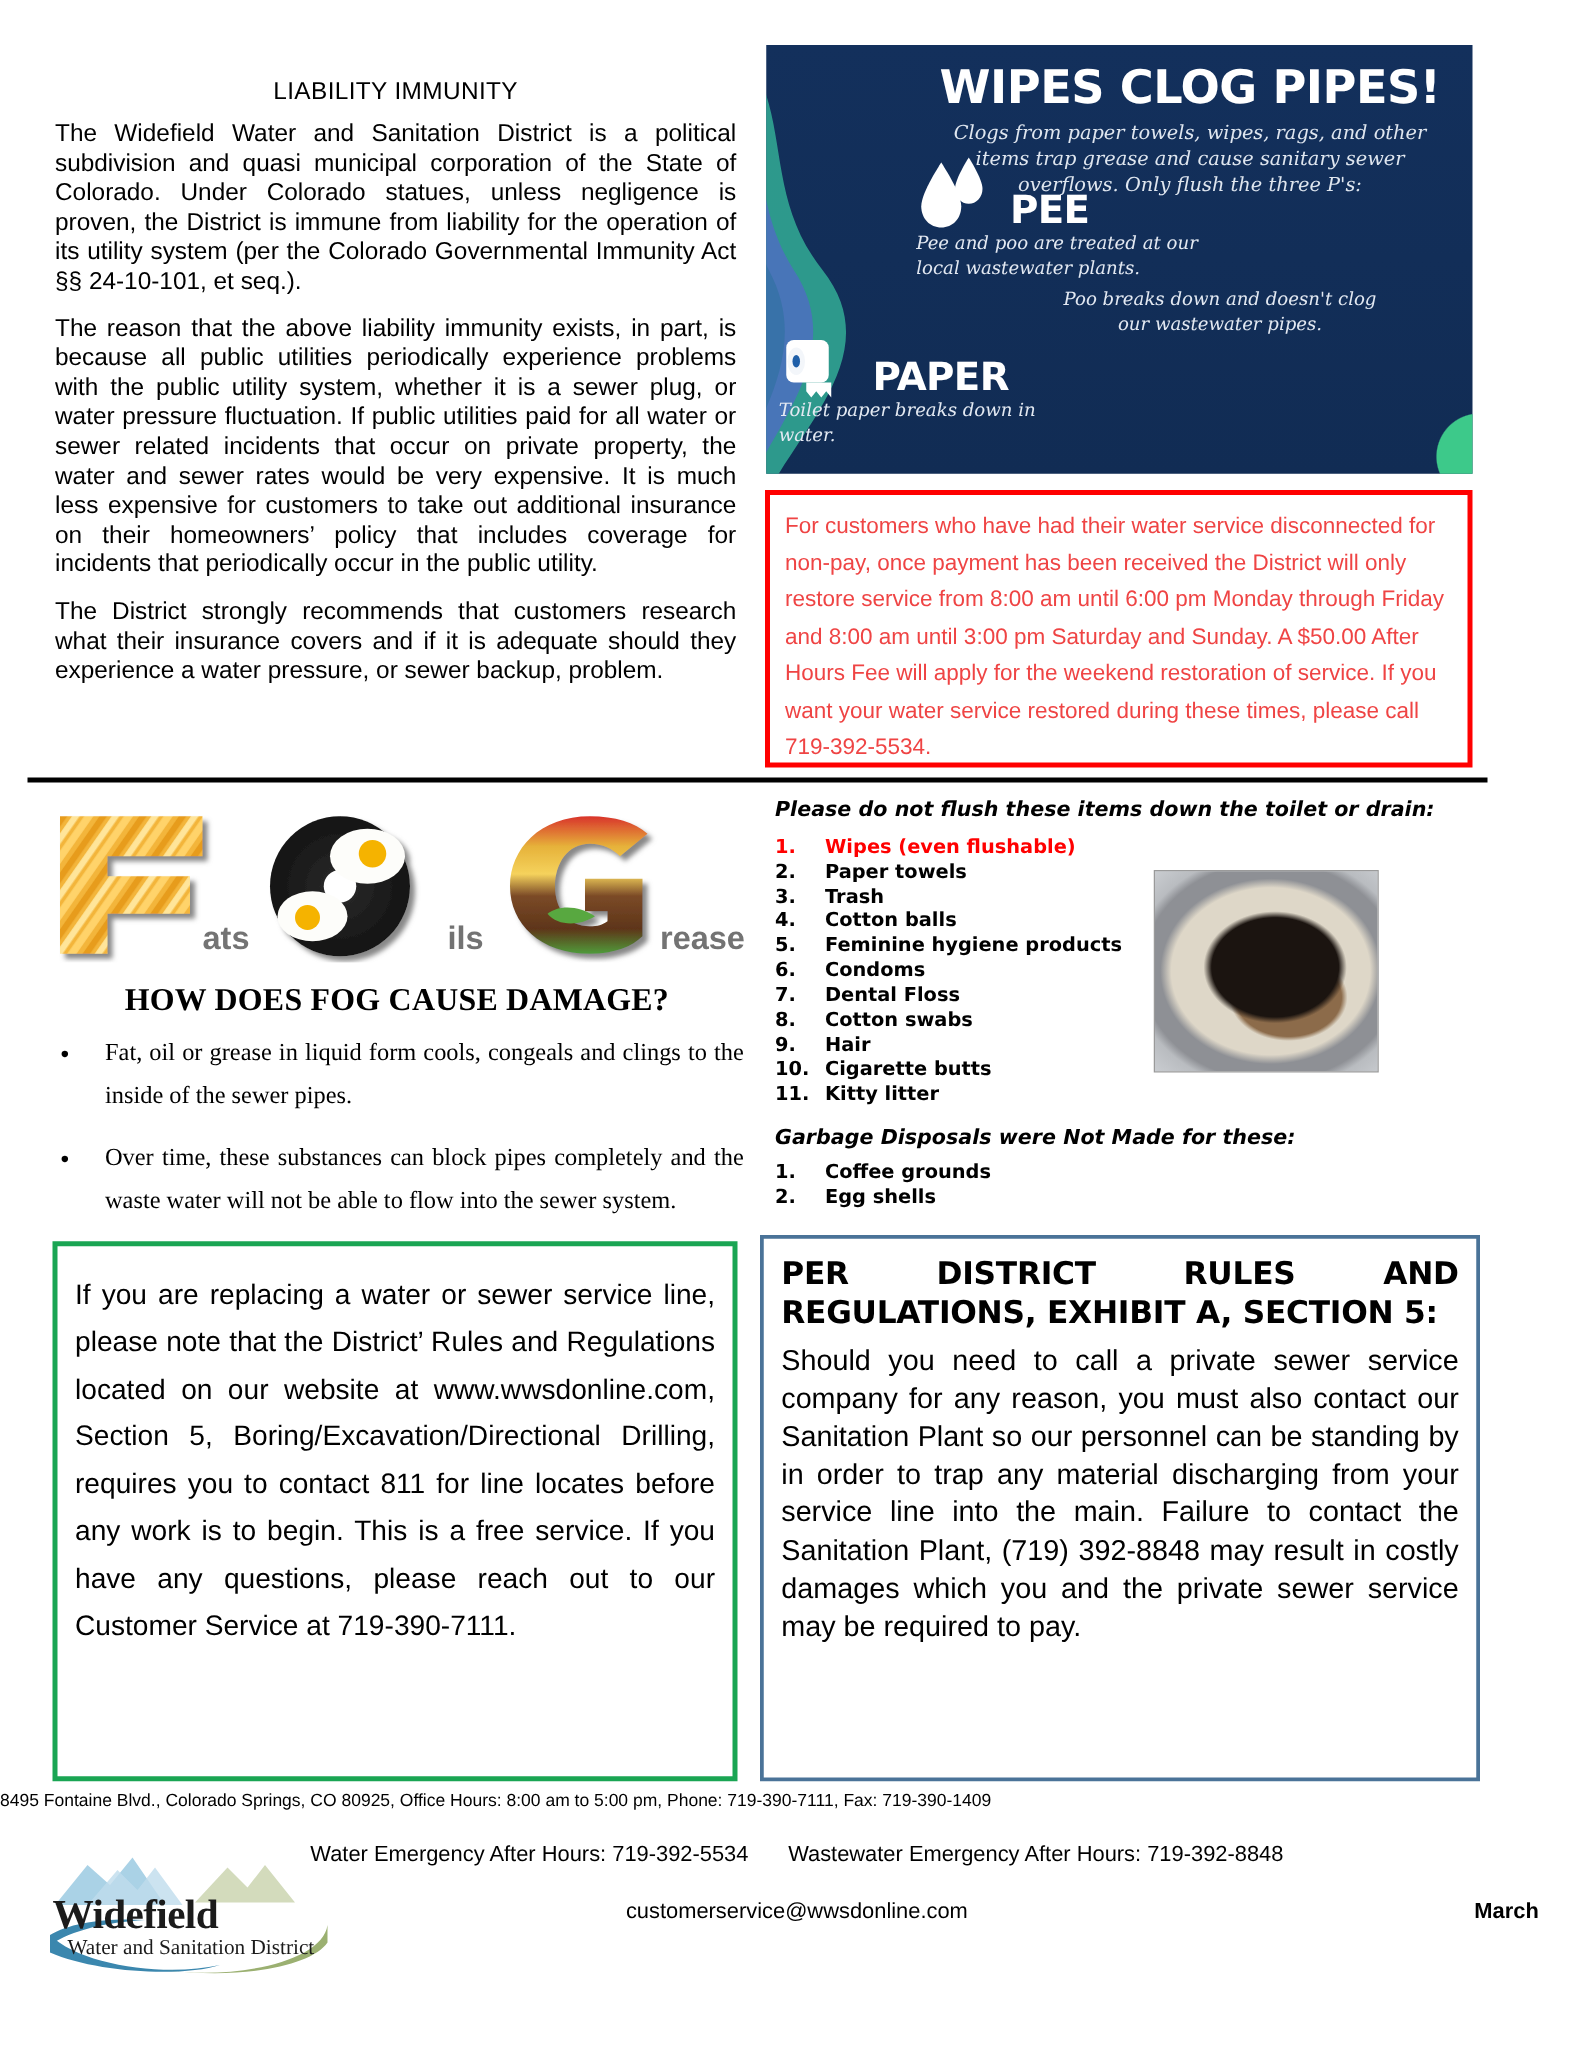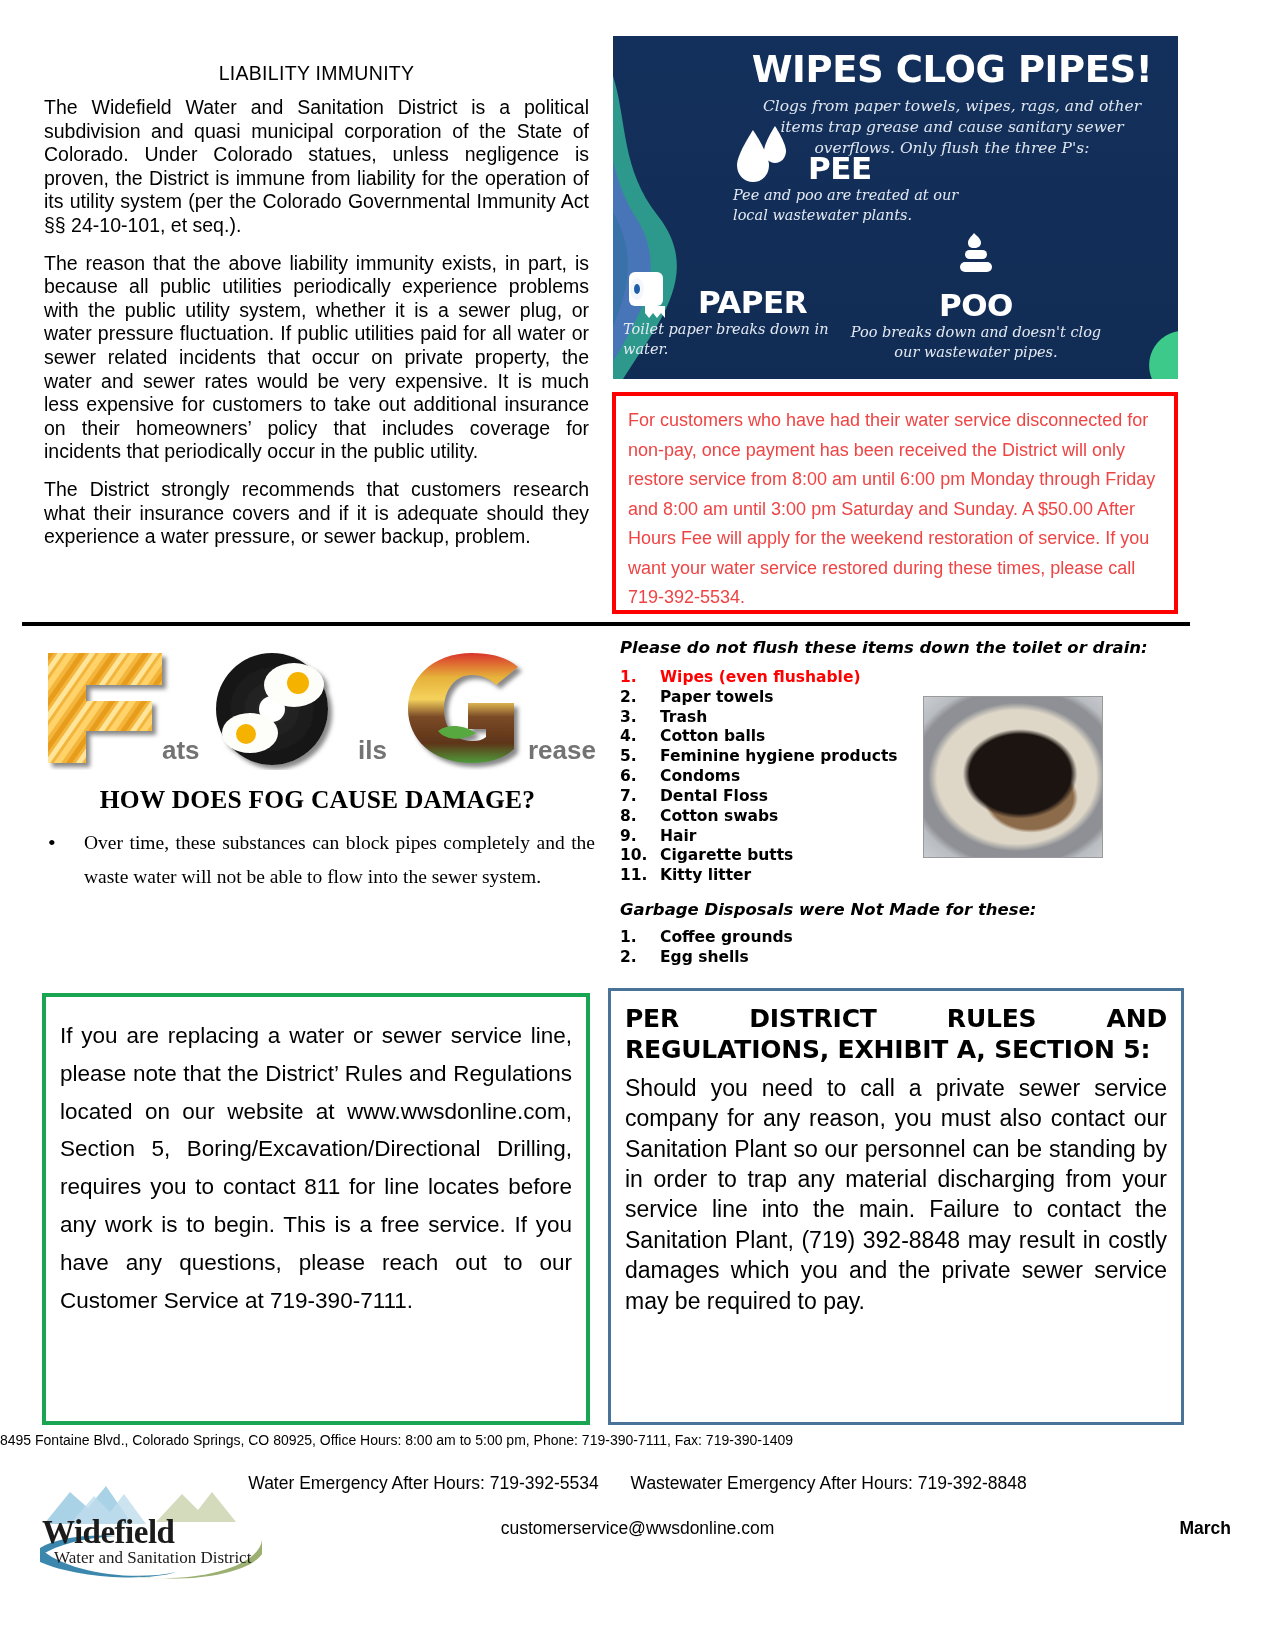--- a/index.html
+++ b/index.html
@@ -416,28 +416,20 @@
           <ellipse cx="14" cy="23" rx="7" ry="11" fill="#f3f6fa"></ellipse>
           <ellipse cx="14" cy="23" rx="3" ry="5" fill="#1f5fa8"></ellipse>
           <path d="M22,40 L42,40 L42,52 L38,47 L34,52 L30,47 L26,52 L22,47 Z" fill="#ffffff"></path>
         </svg>
         <span class="pill-label">PAPER</span>
       </div>
       <div class="pill-sub">Toilet paper breaks down in water.</div>
     </div>
 
     <div id="blk-poo">
-      <div style="display:flex;flex-direction:column;align-items:center;">
-        <svg width="56" height="56" viewBox="0 0 56 56">
-          <path d="M26,2 C30,6 33,8 33,12 C33,15 30,17 26,17 C22,17 20,15 20,12 C20,8 23,6 26,2 Z" fill="#ffffff"></path>
-          <rect x="17" y="19" width="22" height="9" rx="4.5" fill="#ffffff"></rect>
-          <rect x="12" y="31" width="32" height="10" rx="5" fill="#ffffff"></rect>
-        </svg>
-        <span class="pill-label">POO</span>
-      </div>
       <div class="pill-sub">Poo breaks down and doesn't clog our wastewater pipes.</div>
     </div>
   </div>
 
   <div id="red-box">
     <p>For customers who have had their water service disconnected for non-pay, once payment has been received the District will only restore service from 8:00 am until 6:00 pm Monday through Friday and 8:00 am until 3:00 pm Saturday and Sunday.  A $50.00 After Hours Fee will apply for the weekend restoration of service.  If you want your water service restored during these times, please call 719-392-5534.</p>
   </div>
 
   <div id="divider-1"></div>
 
@@ -486,20 +478,21 @@
       </g>
     </svg>
     <span class="fogword" style="left:122px;">ats</span>
     <span class="fogword" style="left:318px;">ils</span>
     <span class="fogword" style="left:488px;">rease</span>
   </div>
 
   <div id="fog-heading">HOW DOES FOG CAUSE DAMAGE?</div>
 
   <ul id="fog-bullets">
+    <li>Fat, oil or grease in liquid form cools, congeals and clings to the inside of the sewer pipes.</li>
     <li>Over time, these substances can block pipes completely and the waste water will not be able to flow into the sewer system.</li>
   </ul>
 
   <div id="noflush-heading">Please do not flush these items down the  toilet or drain:</div>
 
   <ul id="noflush-list">
     <li class="hl">
       <span class="num">1.</span>
       <span>Wipes (even flushable)</span>
     </li>

